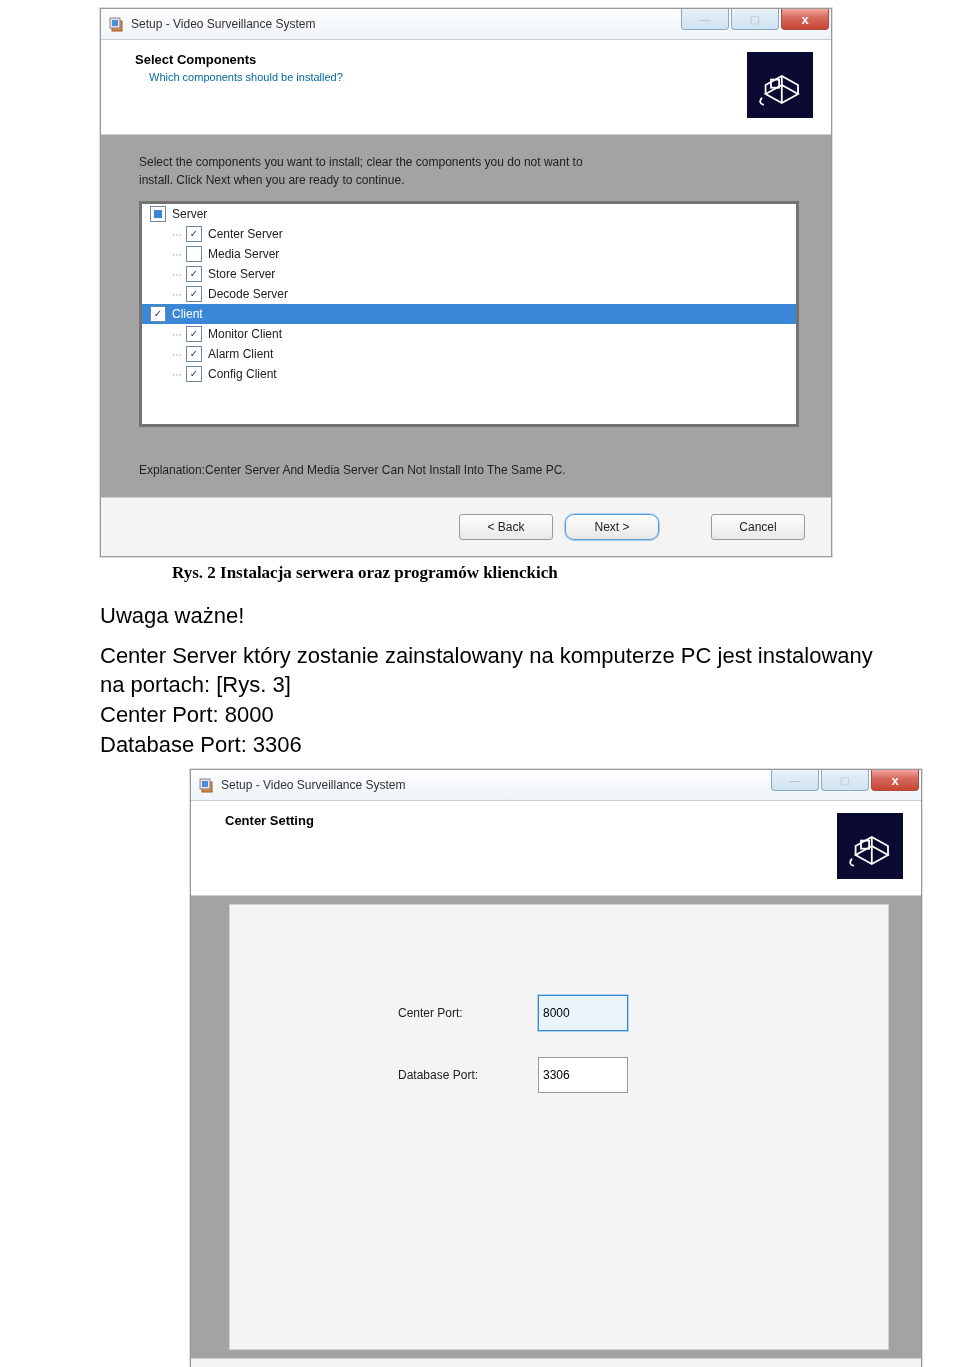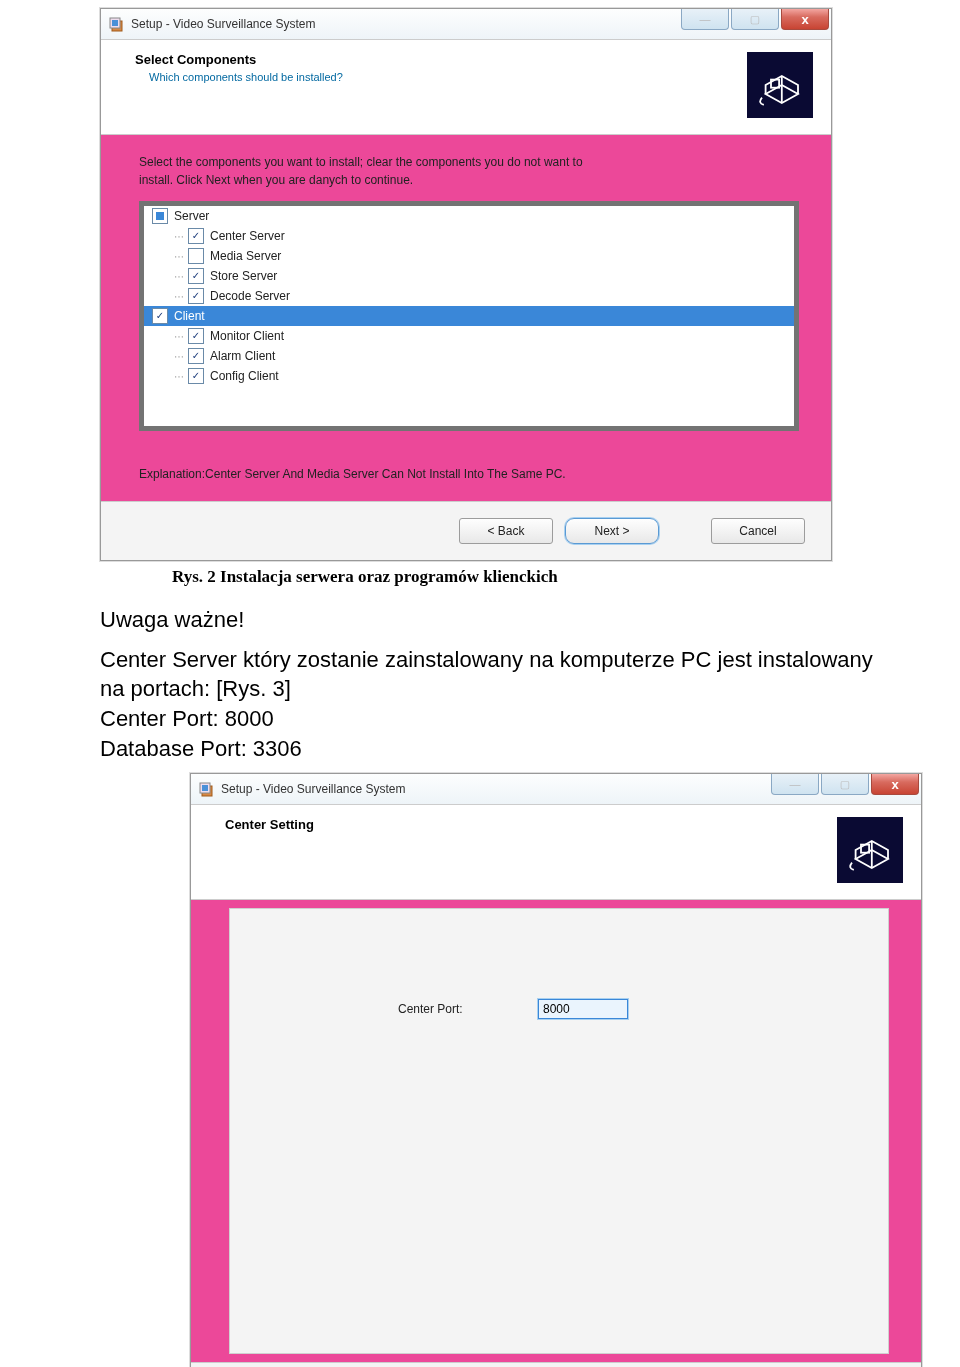--- a/index.html
+++ b/index.html
@@ -86,31 +86,31 @@
   }
   .header-logo {
     width: 66px; height: 66px;
     background: #0a0a33;
     display: flex;
     align-items: center;
     justify-content: center;
     margin-left: 10px;
   }
   .body-panel {
-    background: #ec4899;
+    background: #a3a3a3;
     padding: 18px 32px 12px 38px;
   }
   .body-text {
     font-size: 12px;
     color: #222;
     margin-bottom: 12px;
     line-height: 1.5;
   }
   .tree-box {
-    border: 5px solid #737373;
+    border: 3px solid #737373;
     background: #fff;
     height: 220px;
     overflow: hidden;
     font-size: 12px;
     color: #222;
   }
   .tree-row {
     display: flex;
     align-items: center;
     height: 20px;
@@ -165,21 +165,21 @@
     margin-bottom: 26px;
     font-size: 12px;
     color: #222;
     margin-left: 48px;
   }
   .form-label {
     width: 140px;
   }
   .form-input {
     width: 90px;
-    height: 20px;
+    height: 36px;
     border: 1px solid #999;
     background: #fff;
     font-size: 12px;
     padding: 0 4px;
     box-sizing: border-box;
   }
   .form-input.focused {
     border: 1px solid #3a87d8;
     outline: 1px solid #a8d0f0;
     background: #eaf4fd;
@@ -264,21 +264,21 @@
         <path d="M14 40 L14 30 L32 20 L50 30 L50 40" fill="none" stroke="#fff" stroke-width="2"></path>
         <path d="M32 30 L32 20 M32 30 L32 50" fill="none" stroke="#fff" stroke-width="2"></path>
         <rect x="20" y="24" width="9" height="9" fill="none" stroke="#fff" stroke-width="2"></rect>
         <path d="M10 44 Q 5 50, 12 52" fill="none" stroke="#fff" stroke-width="2"></path>
       </svg>
     </div>
   </div>
   <div class="body-panel">
     <div class="body-text">
       <span>Select the components you want to install; clear the components you do not want to</span><br>
-      <span>install. Click Next when you are danych to continue.</span>
+      <span>install. Click Next when you are ready to continue.</span>
     </div>
     <div class="tree-box">
       <div class="tree-row tree-indent0">
         <span class="chk mixed"></span>
         <span>Server</span>
       </div>
       <div class="tree-row tree-indent1">
         <span class="tree-conn">⋯</span>
         <span class="chk">✓</span>
         <span>Center Server</span>
@@ -364,20 +364,24 @@
         <path d="M10 44 Q 5 50, 12 52" fill="none" stroke="#fff" stroke-width="2"></path>
       </svg>
     </div>
   </div>
   <div class="body-panel cs-body">
     <div class="cs-inner">
       <div class="form-row">
         <span class="form-label">Center Port:</span>
         <input class="form-input focused" value="8000" style="">
       </div>
+      <div class="form-row">
+        <span class="form-label">Database Port:</span>
+        <input class="form-input" value="3306" style="">
+      </div>
     </div>
   </div>
   <div class="button-bar">
     <div class="btn">&lt; Back</div>
     <div class="btn default"><span style="text-decoration:underline">N</span>ext &gt;</div>
     <div class="btn-gap"></div>
     <div class="btn">Cancel</div>
   </div>
 </div>
 

